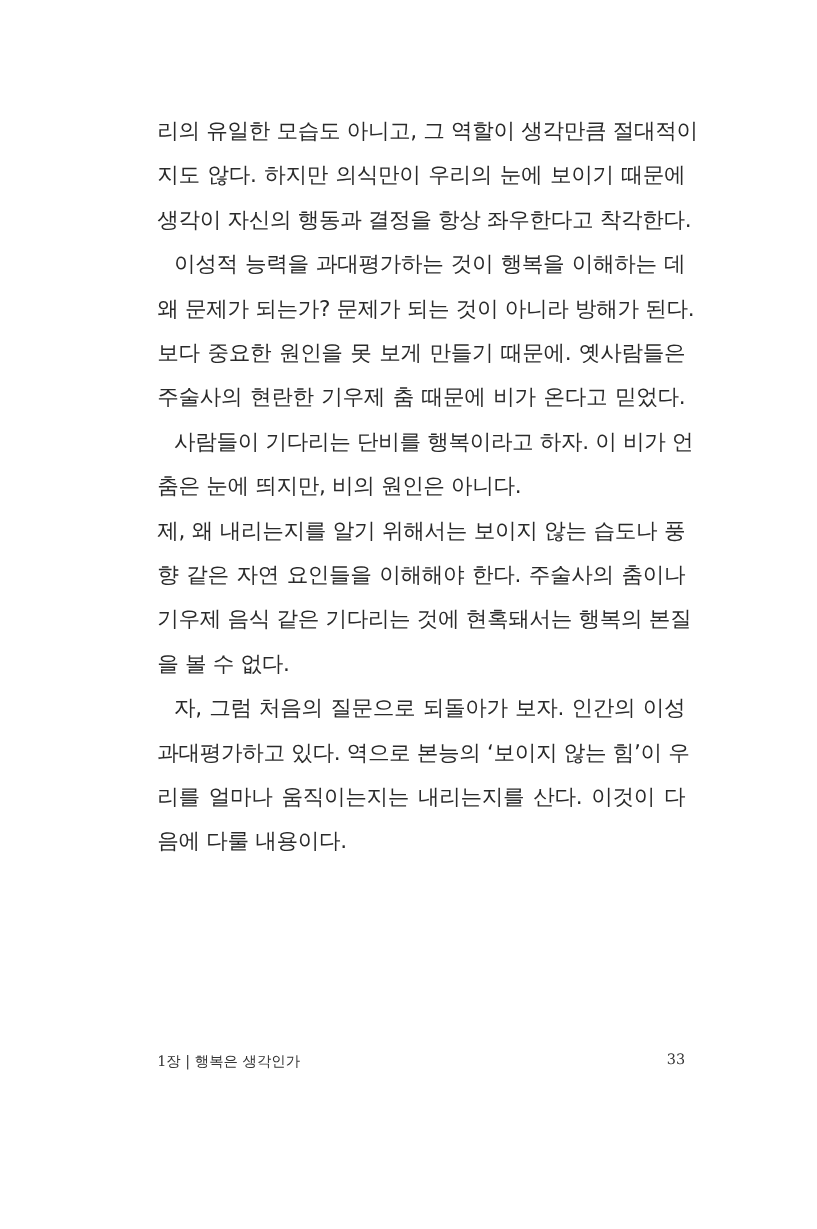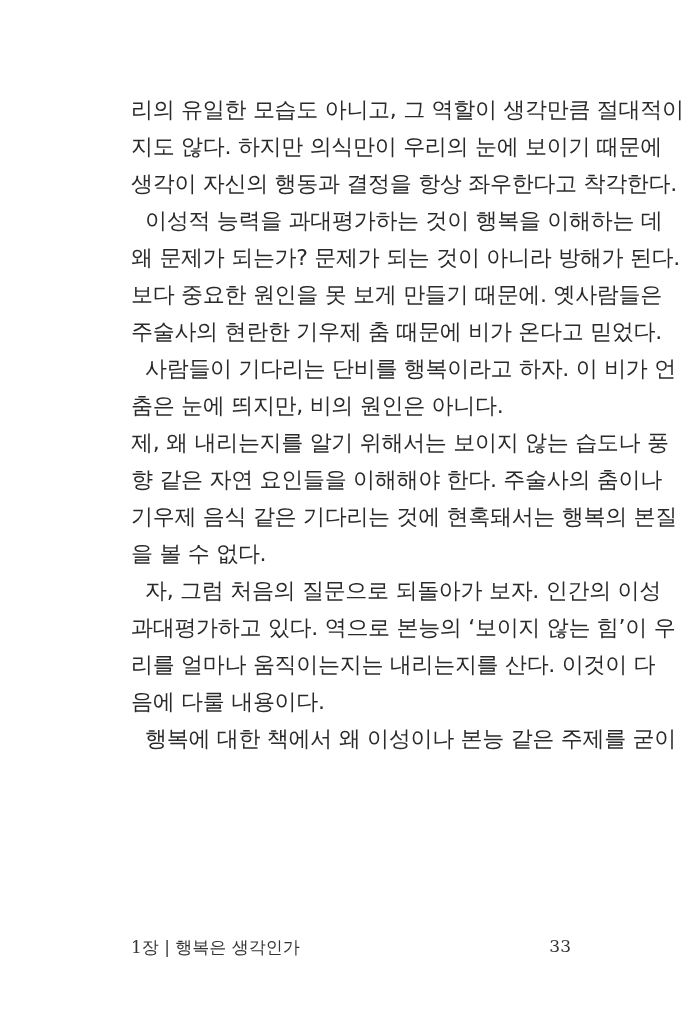--- a/index.html
+++ b/index.html
@@ -1,26 +1,26 @@
 <!DOCTYPE html>
 <html><head>
 <meta charset="utf-8">
 <style>
   html, body { margin: 0; padding: 0; background: #ffffff; }
   body { width: 681px; height: 1024px; position: relative; overflow: hidden;
          font-family: "DejaVu Sans", "Liberation Sans", sans-serif; color: #2a2a2a; }
   .page { position: absolute; left: 0; top: 0; width: 681px; height: 1024px; background: #fff; }
   .body-text { position: absolute; left: 131px; top: 95px; width: 440px; }
-  .line { display: block; height: 37px; line-height: 30px; font-size: 22px;
+  .line { display: block; height: 37px; line-height: 30px; font-size: 18px;
           white-space: nowrap; text-align: justify; text-align-last: justify;
           letter-spacing: -0.3px; }
   .line.last { text-align-last: left; }
   .line.indent { padding-left: 14px; }
-  .footer { position: absolute; top: 936px; left: 131px; width: 440px; height: 18px;
-            font-size: 17px; color: #333; font-family: "DejaVu Serif", "Liberation Serif", serif; }
+  .footer { position: absolute; top: 876px; left: 131px; width: 440px; height: 18px;
+            font-size: 12px; color: #333; font-family: "DejaVu Serif", "Liberation Serif", serif; }
   .footer .chapter { position: absolute; left: 0; top: 0; white-space: nowrap; }
   .footer .pageno { position: absolute; right: 0; top: 0; }
 </style>
 </head>
 <body>
 
 <div class="page">
   <div class="body-text">
     <span class="line last">리의 유일한 모습도 아니고, 그 역할이 생각만큼 절대적이</span>
     <span class="line">지도 않다. 하지만 의식만이 우리의 눈에 보이기 때문에</span>
@@ -32,20 +32,19 @@
     <span class="line indent">사람들이 기다리는 단비를 행복이라고 하자. 이 비가 언</span>
     <span class="line last">춤은 눈에 띄지만, 비의 원인은 아니다.</span>
     <span class="line">제, 왜 내리는지를 알기 위해서는 보이지 않는 습도나 풍</span>
     <span class="line">향 같은 자연 요인들을 이해해야 한다. 주술사의 춤이나</span>
     <span class="line">기우제 음식 같은 기다리는 것에 현혹돼서는 행복의 본질</span>
     <span class="line last">을 볼 수 없다.</span>
     <span class="line indent">자, 그럼 처음의 질문으로 되돌아가 보자. 인간의 이성</span>
     <span class="line">과대평가하고 있다. 역으로 본능의 ‘보이지 않는 힘’이 우</span>
     <span class="line">리를 얼마나 움직이는지는 내리는지를 산다. 이것이 다</span>
     <span class="line last">음에 다룰 내용이다.</span>
-    <span class="line indent">행복에 대한 책에서 왜 이성이나 본능 같은 주제를 굳이</span>
   </div>
 
   <div class="footer">
     <span class="chapter">1장 | 행복은 생각인가</span>
     <span class="pageno">33</span>
   </div>
 </div>
 
 </body></html>

